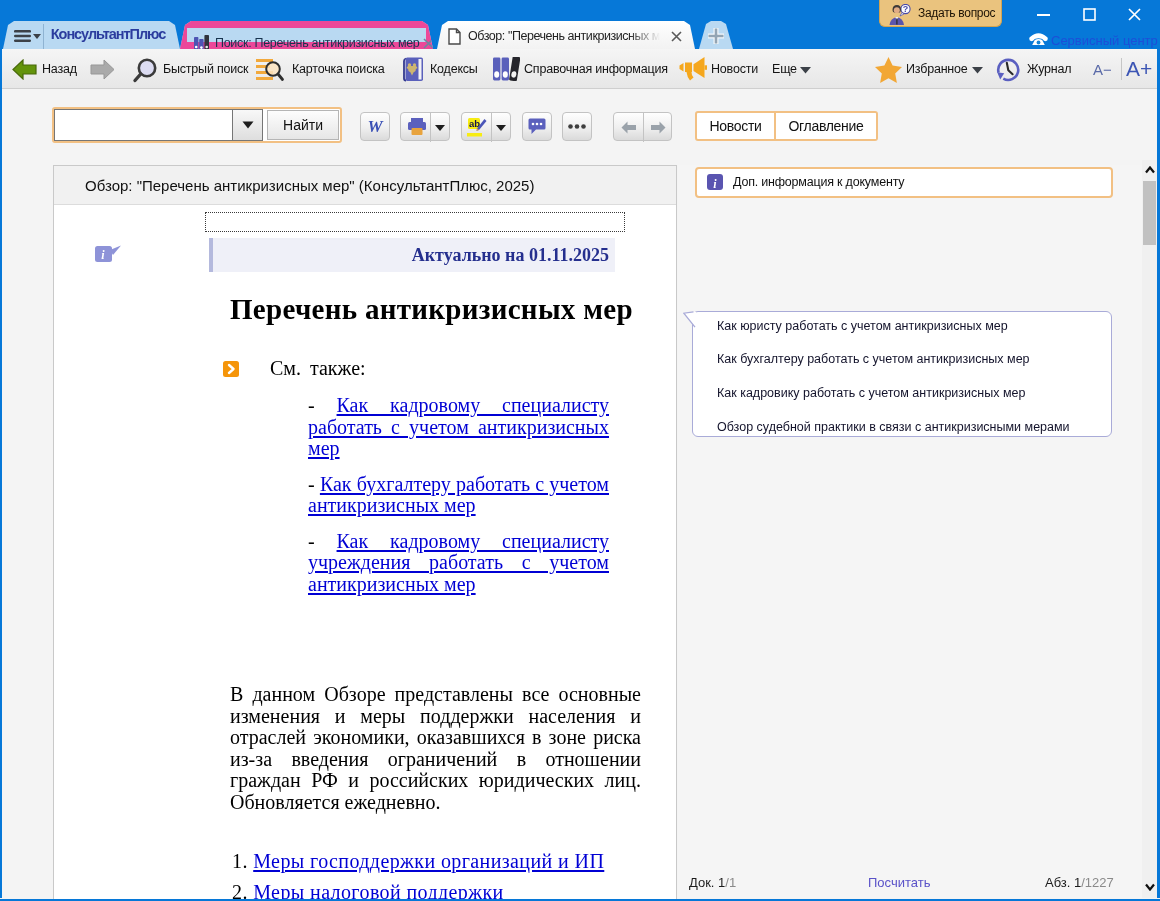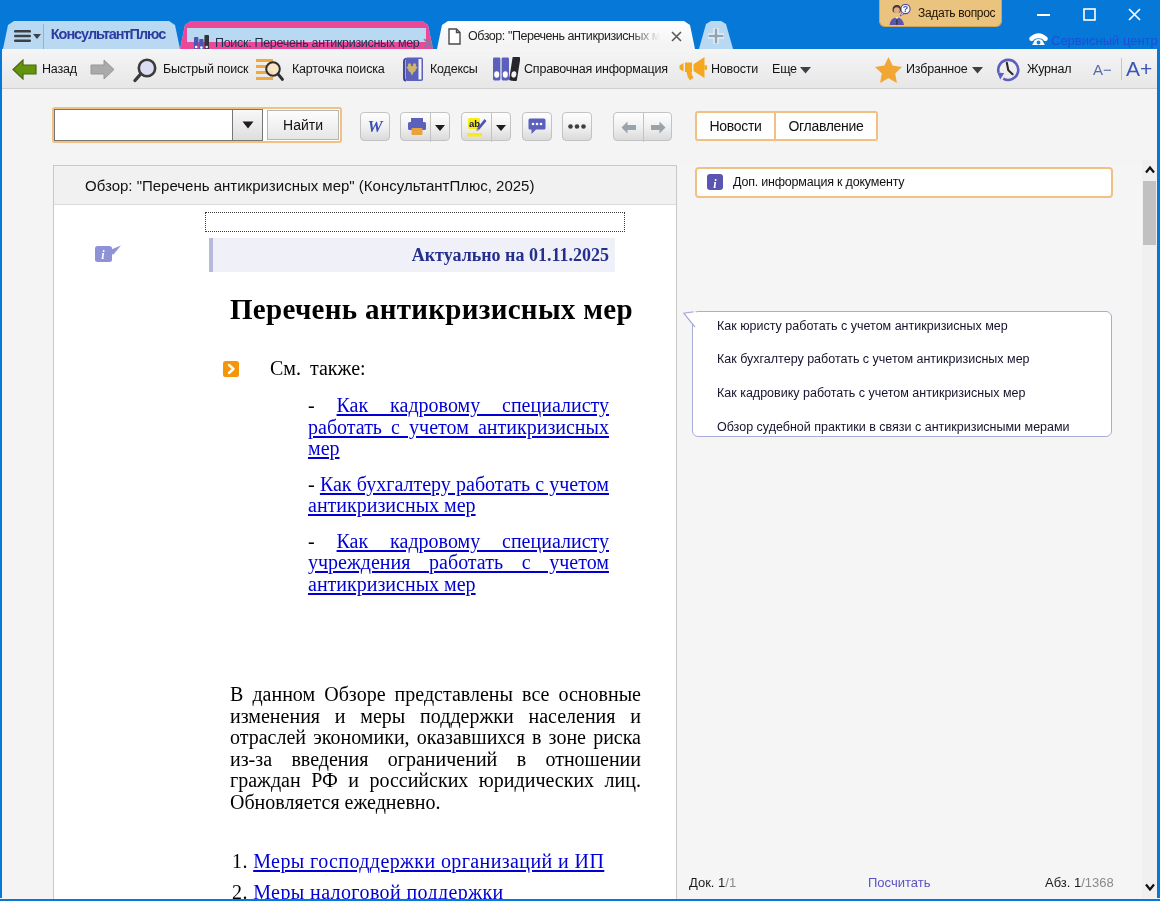--- a/index.html
+++ b/index.html
@@ -331,21 +331,21 @@
     <path d="M13 1 L10.5 0.8 L0.8 2.2 L13 17.5 Z" fill="#fff"></path>
     <path d="M10.5 0.8 L0.8 2.2 L12 16.2" fill="none" stroke="#a9abd8" stroke-width="1.3"></path>
   </svg>
   <div class="abs" style="left:717px; top:319px; font-size:12.5px; color:#13132b;">Как юристу работать с учетом антикризисных мер</div>
   <div class="abs" style="left:717px; top:352px; font-size:12.5px; color:#13132b;">Как бухгалтеру работать с учетом антикризисных мер</div>
   <div class="abs" style="left:717px; top:386px; font-size:12.5px; color:#13132b;">Как кадровику работать с учетом антикризисных мер</div>
   <div class="abs" style="left:717px; top:420px; font-size:12.5px; color:#13132b;">Обзор судебной практики в связи с антикризисными мерами</div>
 
   <div class="abs" style="left:689px; top:875px; font-size:13px; color:#1c1c1c;">Док. 1<span style="color:#8a8a8a;">/1</span></div>
   <div class="abs" style="left:868px; top:875px; font-size:13px; color:#5a52c8;">Посчитать</div>
-  <div class="abs" style="left:1045px; top:875px; font-size:13px; color:#1c1c1c;">Абз. 1<span style="color:#8a8a8a;">/1368</span></div>
+  <div class="abs" style="left:1045px; top:875px; font-size:13px; color:#1c1c1c;">Абз. 1<span style="color:#8a8a8a;">/1227</span></div>
 </div>
 
 <div id="scrollbar">
   <div class="abs" style="left:1142px; top:160px; width:15px; height:738px; background:#f0f0f0;"></div>
   <svg class="abs" style="left:1145px; top:166px;" width="10" height="8" viewBox="0 0 10 8">
       <path d="M1 6.5 L5 1.5 L9 6.5" fill="none" stroke="#111" stroke-width="2.2"></path>
     </svg>
   <div class="abs" style="left:1143px; top:181px; width:13px; height:64px; background:#c1c1c1;"></div>
   <svg class="abs" style="left:1145px; top:883px;" width="10" height="8" viewBox="0 0 10 8">
       <path d="M1 1.5 L5 6.5 L9 1.5" fill="none" stroke="#111" stroke-width="2.2"></path>

